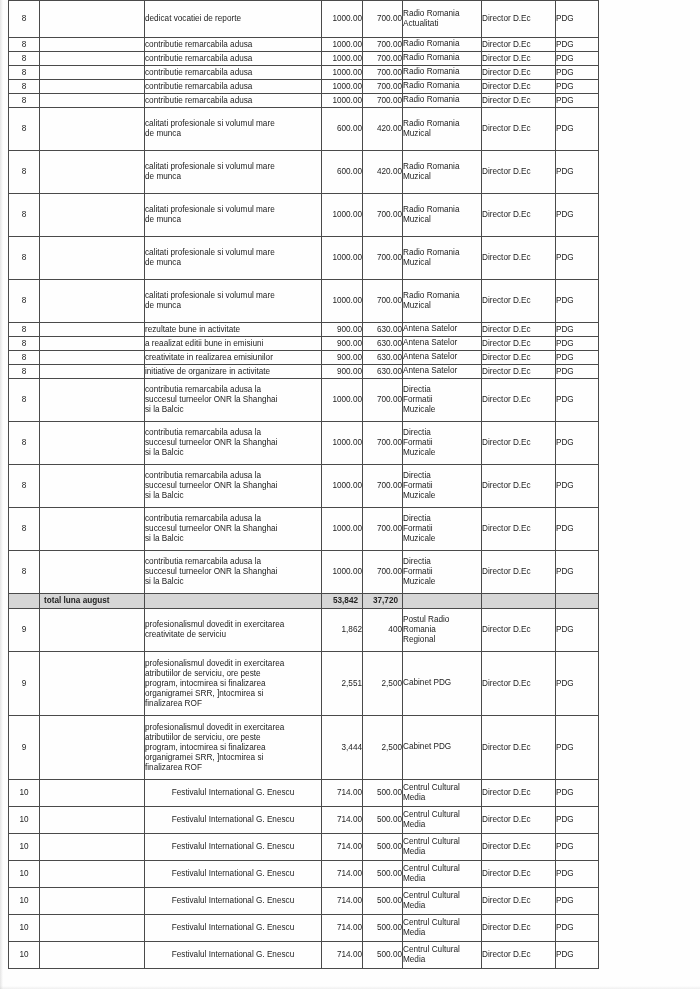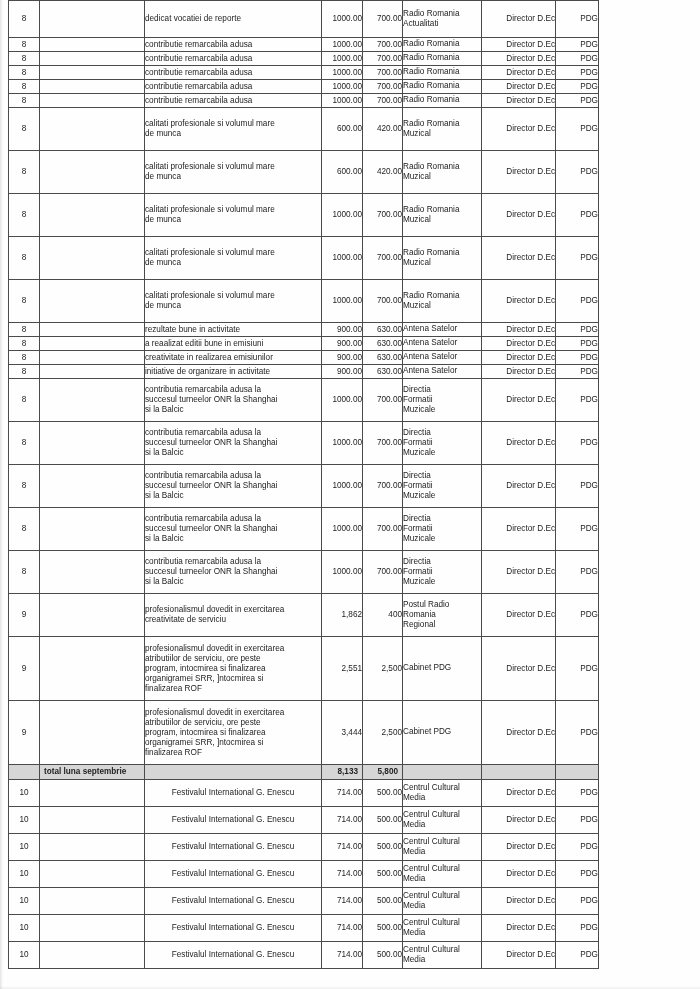--- a/index.html
+++ b/index.html
@@ -57,22 +57,22 @@
     color: #232323;
   }
 
   
   .c1 { width: 30px;  text-align: center; vertical-align: bottom; padding-bottom: 1px; }
   .c2 { width: 104px; }
   .c3 { width: 176px; padding-left: 3px; vertical-align: top; }
   .c4 { width: 40px;  text-align: right; padding-right: 3px; }
   .c5 { width: 39px;  text-align: right; padding-right: 3px; }
   .c6 { width: 78px;  padding-left: 3px; vertical-align: top; }
-  .c7 { width: 73px;  text-align: right; margin-top: 20px; }
-  .c8 { width: 42px;  text-align: right; }
+  .c7 { width: 73px;  text-align: left; margin-top: 20px; }
+  .c8 { width: 42px;  text-align: left; }
 
   
   .mid { vertical-align: middle; }
 
   .celltext { display: block; }
 
   
   .stack {
     height: 100%;
     display: flex;
@@ -499,20 +499,30 @@
           <td class="c6">
             <div class="org-stack packed">
               <span class="celltext">Directia</span>
               <span class="celltext">Formatii</span>
               <span class="celltext">Muzicale</span>
             </div>
           </td>
           <td class="c7 mid">Director D.Ec</td>
           <td class="c8 mid">PDG</td>
         </tr>
+        <tr class="total">
+          <td class="c1"></td>
+          <td class="c2">total luna august</td>
+          <td class="c3"></td>
+          <td class="c4">53,842</td>
+          <td class="c5">37,720</td>
+          <td class="c6"></td>
+          <td class="c7"></td>
+          <td class="c8"></td>
+        </tr>
         <tr>
           <td class="c1" style="height: 42px;">9</td>
           <td class="c2"></td>
           <td class="c3">
             <div class="stack">
               <span class="celltext">profesionalismul dovedit in exercitarea</span>
               <span class="celltext">creativitate de serviciu</span>
             </div>
           </td>
           <td class="c4 mid num">1,862</td>
@@ -564,30 +574,20 @@
           <td class="c4 mid num">3,444</td>
           <td class="c5 mid num">2,500</td>
           <td class="c6">
             <div class="org-stack packed" style="justify-content: center;">
               <span class="celltext">Cabinet PDG</span>
             </div>
           </td>
           <td class="c7 mid">Director D.Ec</td>
           <td class="c8 mid">PDG</td>
         </tr>
-        <tr class="total">
-          <td class="c1"></td>
-          <td class="c2">total luna septembrie</td>
-          <td class="c3"></td>
-          <td class="c4">8,133</td>
-          <td class="c5">5,800</td>
-          <td class="c6"></td>
-          <td class="c7"></td>
-          <td class="c8"></td>
-        </tr>
         <tr>
           <td class="c1" style="height: 26px;">10</td>
           <td class="c2"></td>
           <td class="c3">
             <div class="stack" style="justify-content: center; text-align: center;">
               <span class="celltext">Festivalul International G. Enescu</span>
             </div>
           </td>
           <td class="c4 mid num">714.00</td>
           <td class="c5 mid num">500.00</td>

